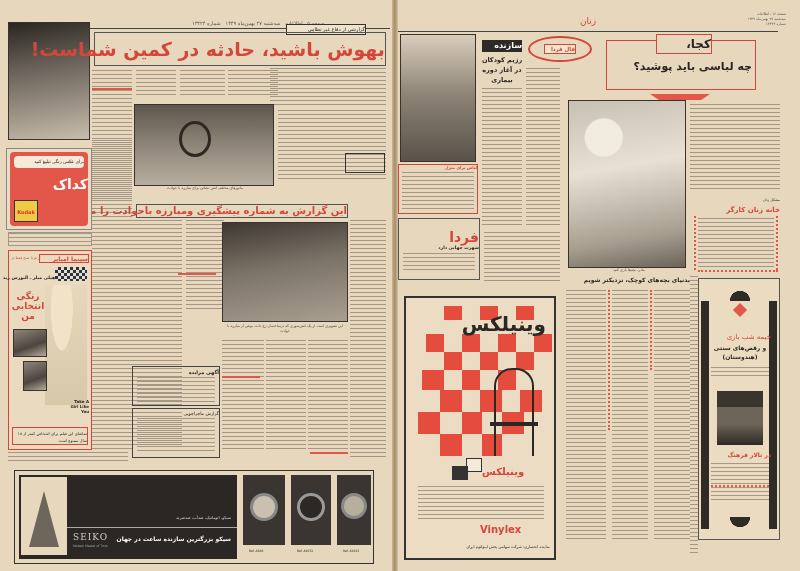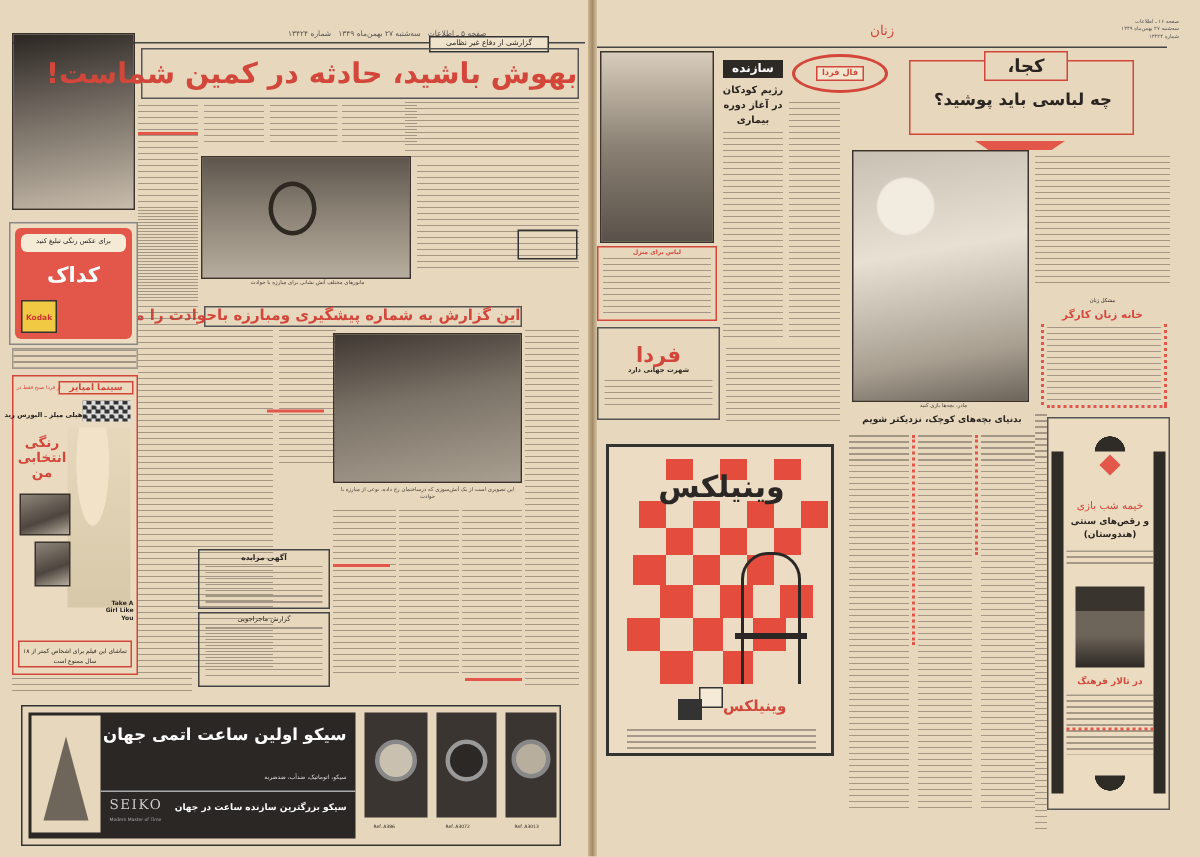--- a/index.html
+++ b/index.html
@@ -7,21 +7,21 @@
 .abs{position:absolute}
 .spine{left:392px;top:0;width:6px;height:571px;background:linear-gradient(90deg,#c9b493,#a48c68,#d4c2a3)}
 .folio{font-size:5px;color:#555;direction:rtl;white-space:nowrap}
 .rule{background:#444;height:1px}
 .red{color:#d3473b}
 .redbg{background:#e2574a}
 .tx{font-size:3.6px;line-height:5px;color:#4a423a;direction:rtl;overflow:hidden}
 .col-text{background:repeating-linear-gradient(180deg,#6d6258 0 1px,transparent 1px 4px);opacity:.55}
 .photo{background:linear-gradient(160deg,#8e8478,#4d463f 60%,#b5aa9b);border:1px solid #3a332d}
 .box-red{border:1.5px solid #d3473b}
-.fa{direction:rtl;text-align:center;white-space:nowrap}
+.fa{direction:rtl;white-space:nowrap}
 .chk{position:absolute;background:#e44d3e}
 </style>
 </head>
 <body>
 
 <div class="abs spine"></div>
 
 <div class="abs folio" style="left:192px;top:20px">
   <span>صفحه ۵ ـ اطلاعات</span>&nbsp;&nbsp;
   <span>سه‌شنبه ۲۷ بهمن‌ماه ۱۳۴۹</span>&nbsp;&nbsp;
@@ -96,21 +96,20 @@
   <div style="position:absolute;right:2px;top:148px;width:24px;font-size:4px;font-weight:bold;text-align:right;line-height:5px">Take A Girl Like You</div>
   <div class="fa" style="position:absolute;left:3px;bottom:4px;width:76px;height:18px;border:1px solid #d3473b;font-size:4px;line-height:7px;white-space:normal;padding-top:2px">تماشای این فیلم برای اشخاص کمتر از ۱۸ سال ممنوع است</div>
 </div>
 <div class="abs col-text" style="left:8px;top:452px;width:120px;height:12px"></div>
 
 <div class="abs" style="left:14px;top:470px;width:360px;height:94px;border:1.5px solid #333;background:#e6d6bb">
   <div style="position:absolute;left:4px;top:4px;width:218px;height:84px;background:#2b2724">
     <div style="position:absolute;left:2px;top:2px;width:46px;height:78px;background:#e7d8bd">
       <div style="position:absolute;left:8px;top:14px;width:0;height:0;border-left:15px solid transparent;border-right:15px solid transparent;border-bottom:56px solid #6f665b"></div>
     </div>
-    <div class="fa" style="position:absolute;right:6px;top:8px;color:#fff;font-size:11px;font-weight:bold">سیکو اولین ساعت اتمی جهان</div>
     <div class="fa" style="position:absolute;right:6px;top:40px;color:#ddd;font-size:4px">سیکو، اتوماتیک، ضدآب، ضدضربه</div>
     <div style="position:absolute;left:48px;top:52px;width:170px;height:1px;background:#aaa"></div>
     <div style="position:absolute;left:54px;top:57px;color:#ccc;font-size:9px;font-family:'DejaVu Serif',serif;letter-spacing:1px">SEIKO</div>
     <div style="position:absolute;left:54px;top:69px;color:#aaa;font-size:3px">Modern Master of Time</div>
     <div class="fa" style="position:absolute;right:6px;top:60px;color:#fff;font-size:6px;font-weight:bold">سیکو بزرگترین سازنده ساعت در جهان</div>
   </div>
   <div style="position:absolute;left:228px;top:4px;width:42px;height:70px;background:#3a3531">
       <div style="margin:18px auto;width:28px;height:28px;border-radius:50%;background:#c9c0b0;border:3px solid #888"></div>
     </div>
   <div style="position:absolute;left:276px;top:4px;width:40px;height:70px;background:#3a3531">
@@ -171,21 +170,21 @@
 <div class="abs" style="left:650px;top:290px;width:2px;height:80px;border-left:2px dotted #e2574a"></div>
 
 <div class="abs" style="left:398px;top:218px;width:82px;height:62px;border:1px solid #555">
   <div class="tx" style="text-align:center;margin-top:3px">&nbsp;</div>
   <div class="fa red" style="font-size:14px;font-weight:bold;margin-top:2px">فردا</div>
   <div class="fa" style="font-size:4.5px;font-weight:bold">شهرت جهانی دارد</div>
   <div class="col-text" style="margin:3px 4px;height:18px"></div>
 </div>
 <div class="abs col-text" style="left:484px;top:232px;width:76px;height:50px"></div>
 
-<div class="abs" style="left:404px;top:296px;width:152px;height:208px;border:2px solid #333;background:#ebdcc3;overflow:hidden">
+<div class="abs" style="left:404px;top:296px;width:152px;height:264px;border:2px solid #333;background:#ebdcc3;overflow:hidden">
   <div style="position:absolute;left:6px;top:8px;width:140px;height:150px">
     <div class="chk" style="left:32px;top:0;width:18px;height:14px"></div>
       <div class="chk" style="left:68px;top:0;width:18px;height:14px"></div>
       <div class="chk" style="left:104px;top:0;width:18px;height:14px"></div>
     <div class="chk" style="left:14px;top:28px;width:18px;height:18px"></div>
       <div class="chk" style="left:50px;top:28px;width:18px;height:18px"></div>
       <div class="chk" style="left:86px;top:28px;width:18px;height:18px"></div>
       <div class="chk" style="left:122px;top:28px;width:18px;height:18px"></div>
     <div class="chk" style="left:32px;top:46px;width:18px;height:18px"></div>
       <div class="chk" style="left:68px;top:46px;width:18px;height:18px"></div>

